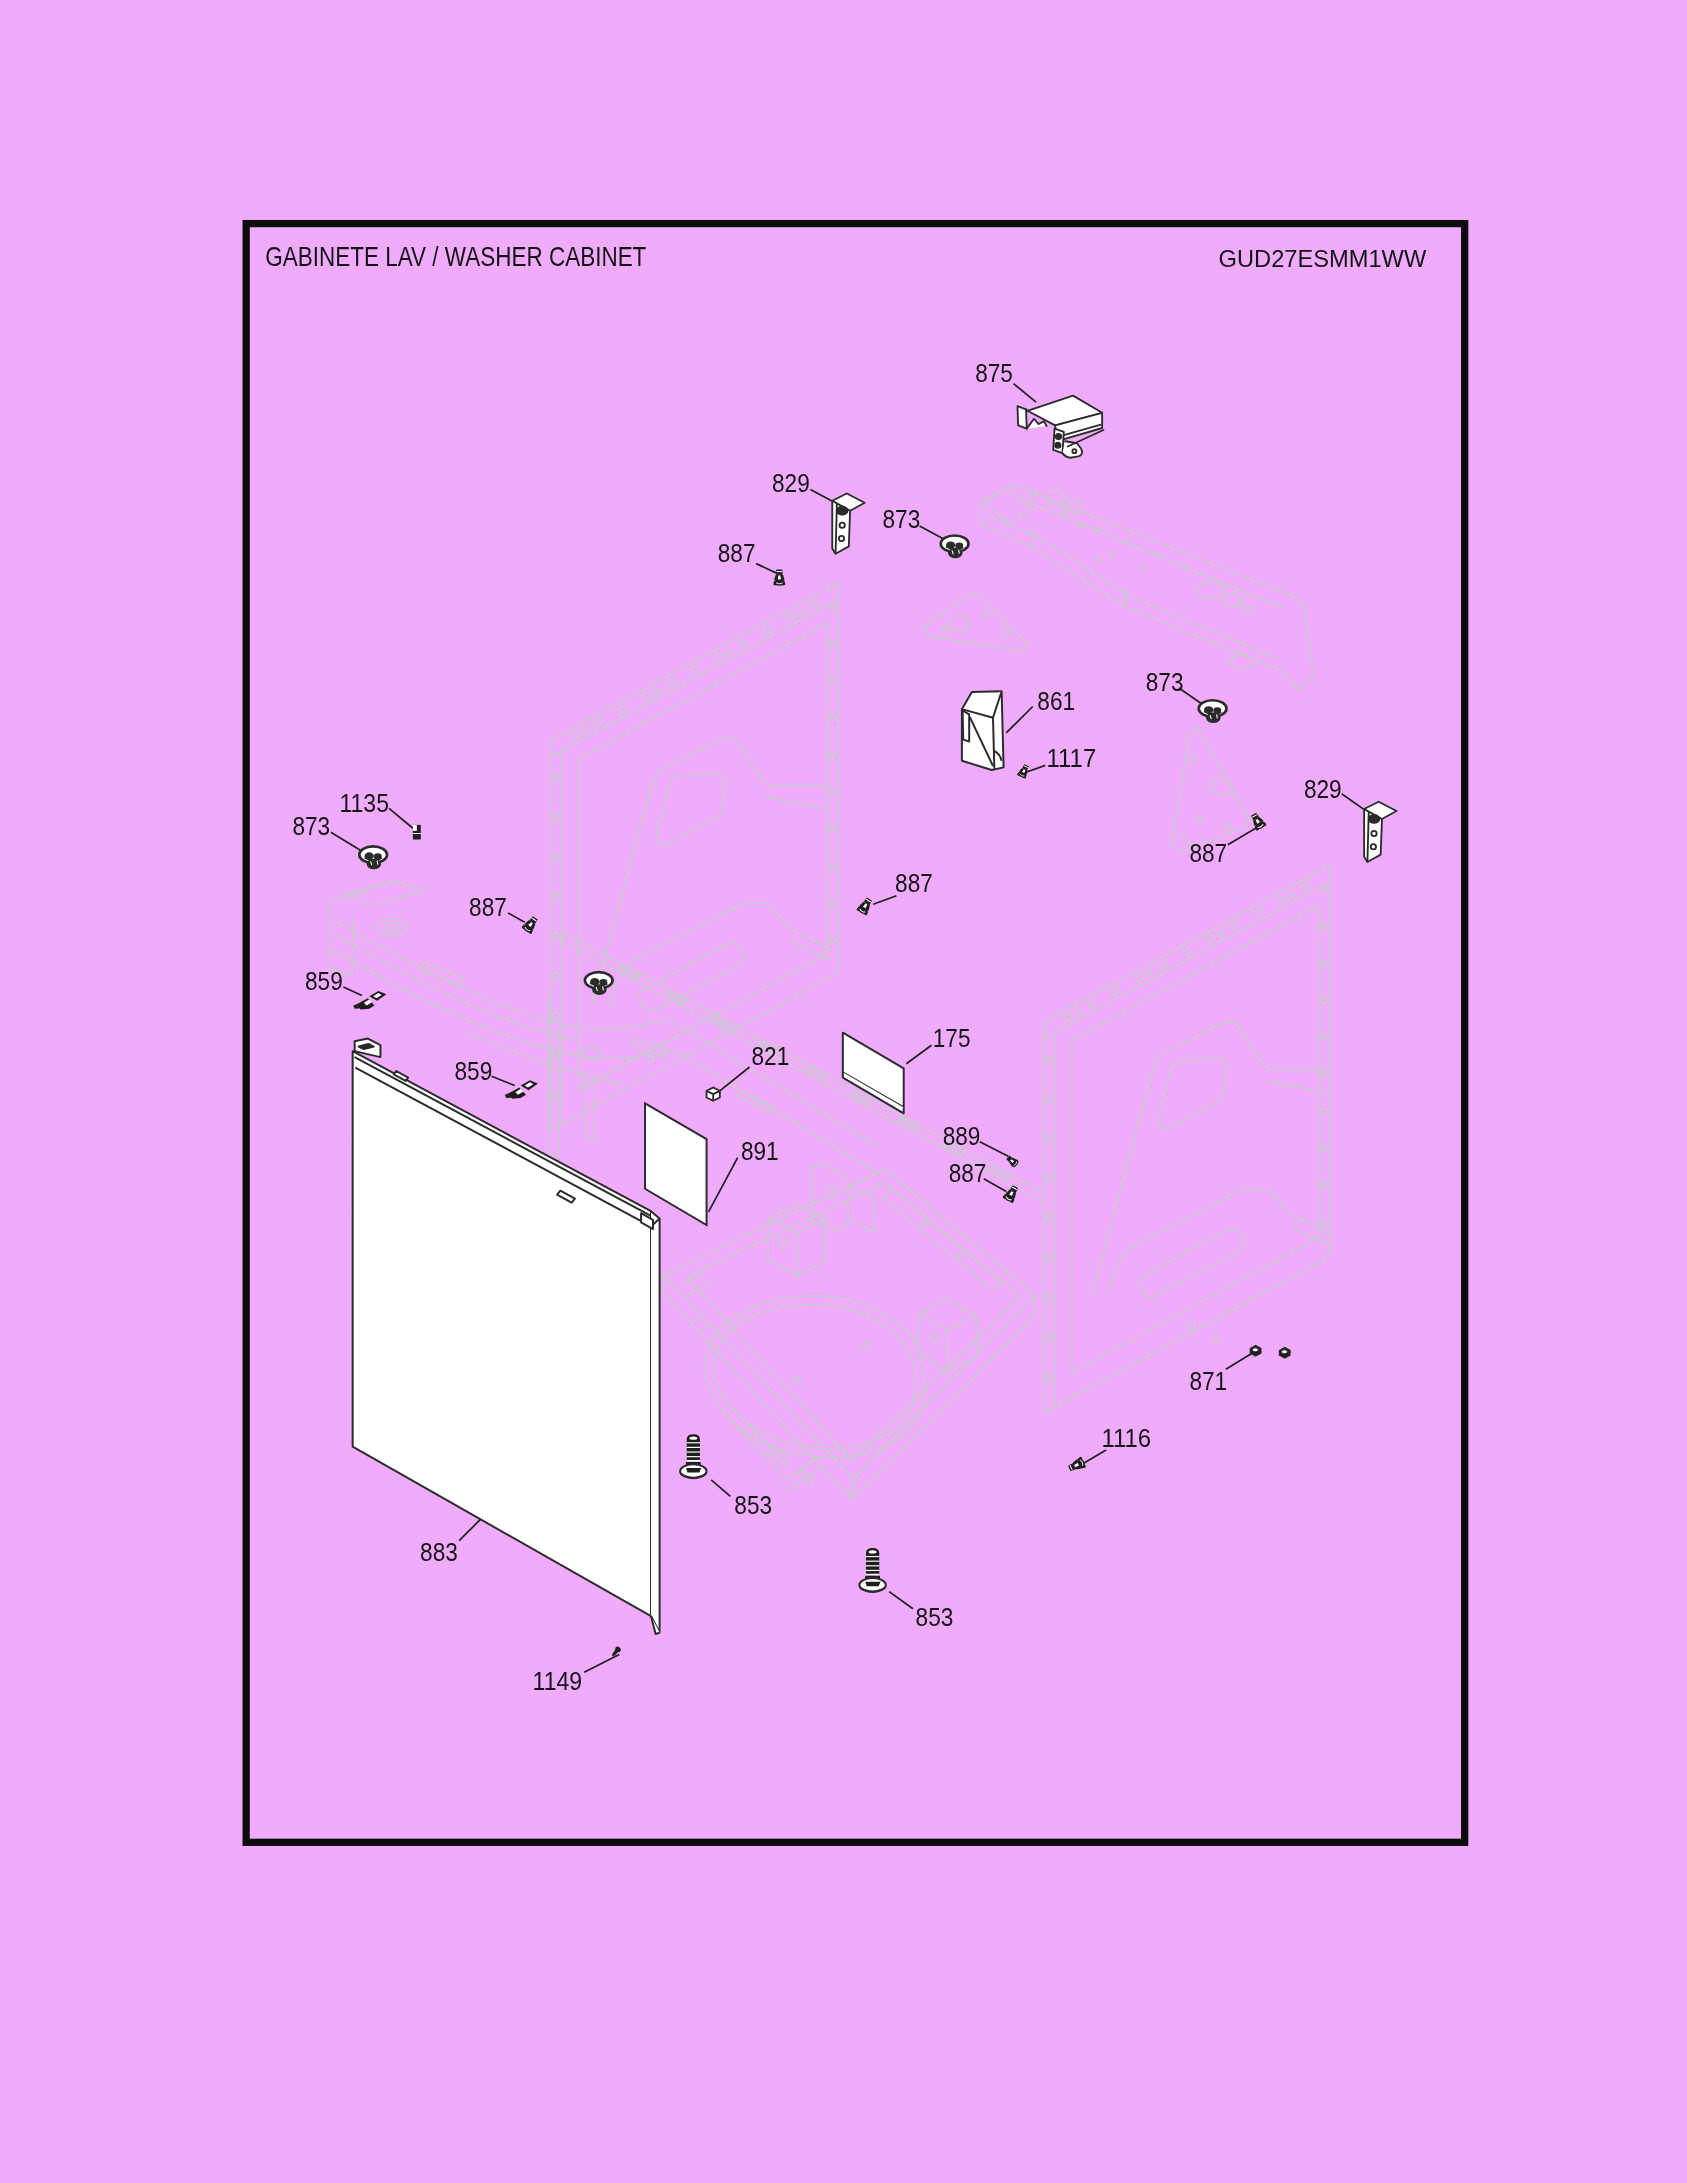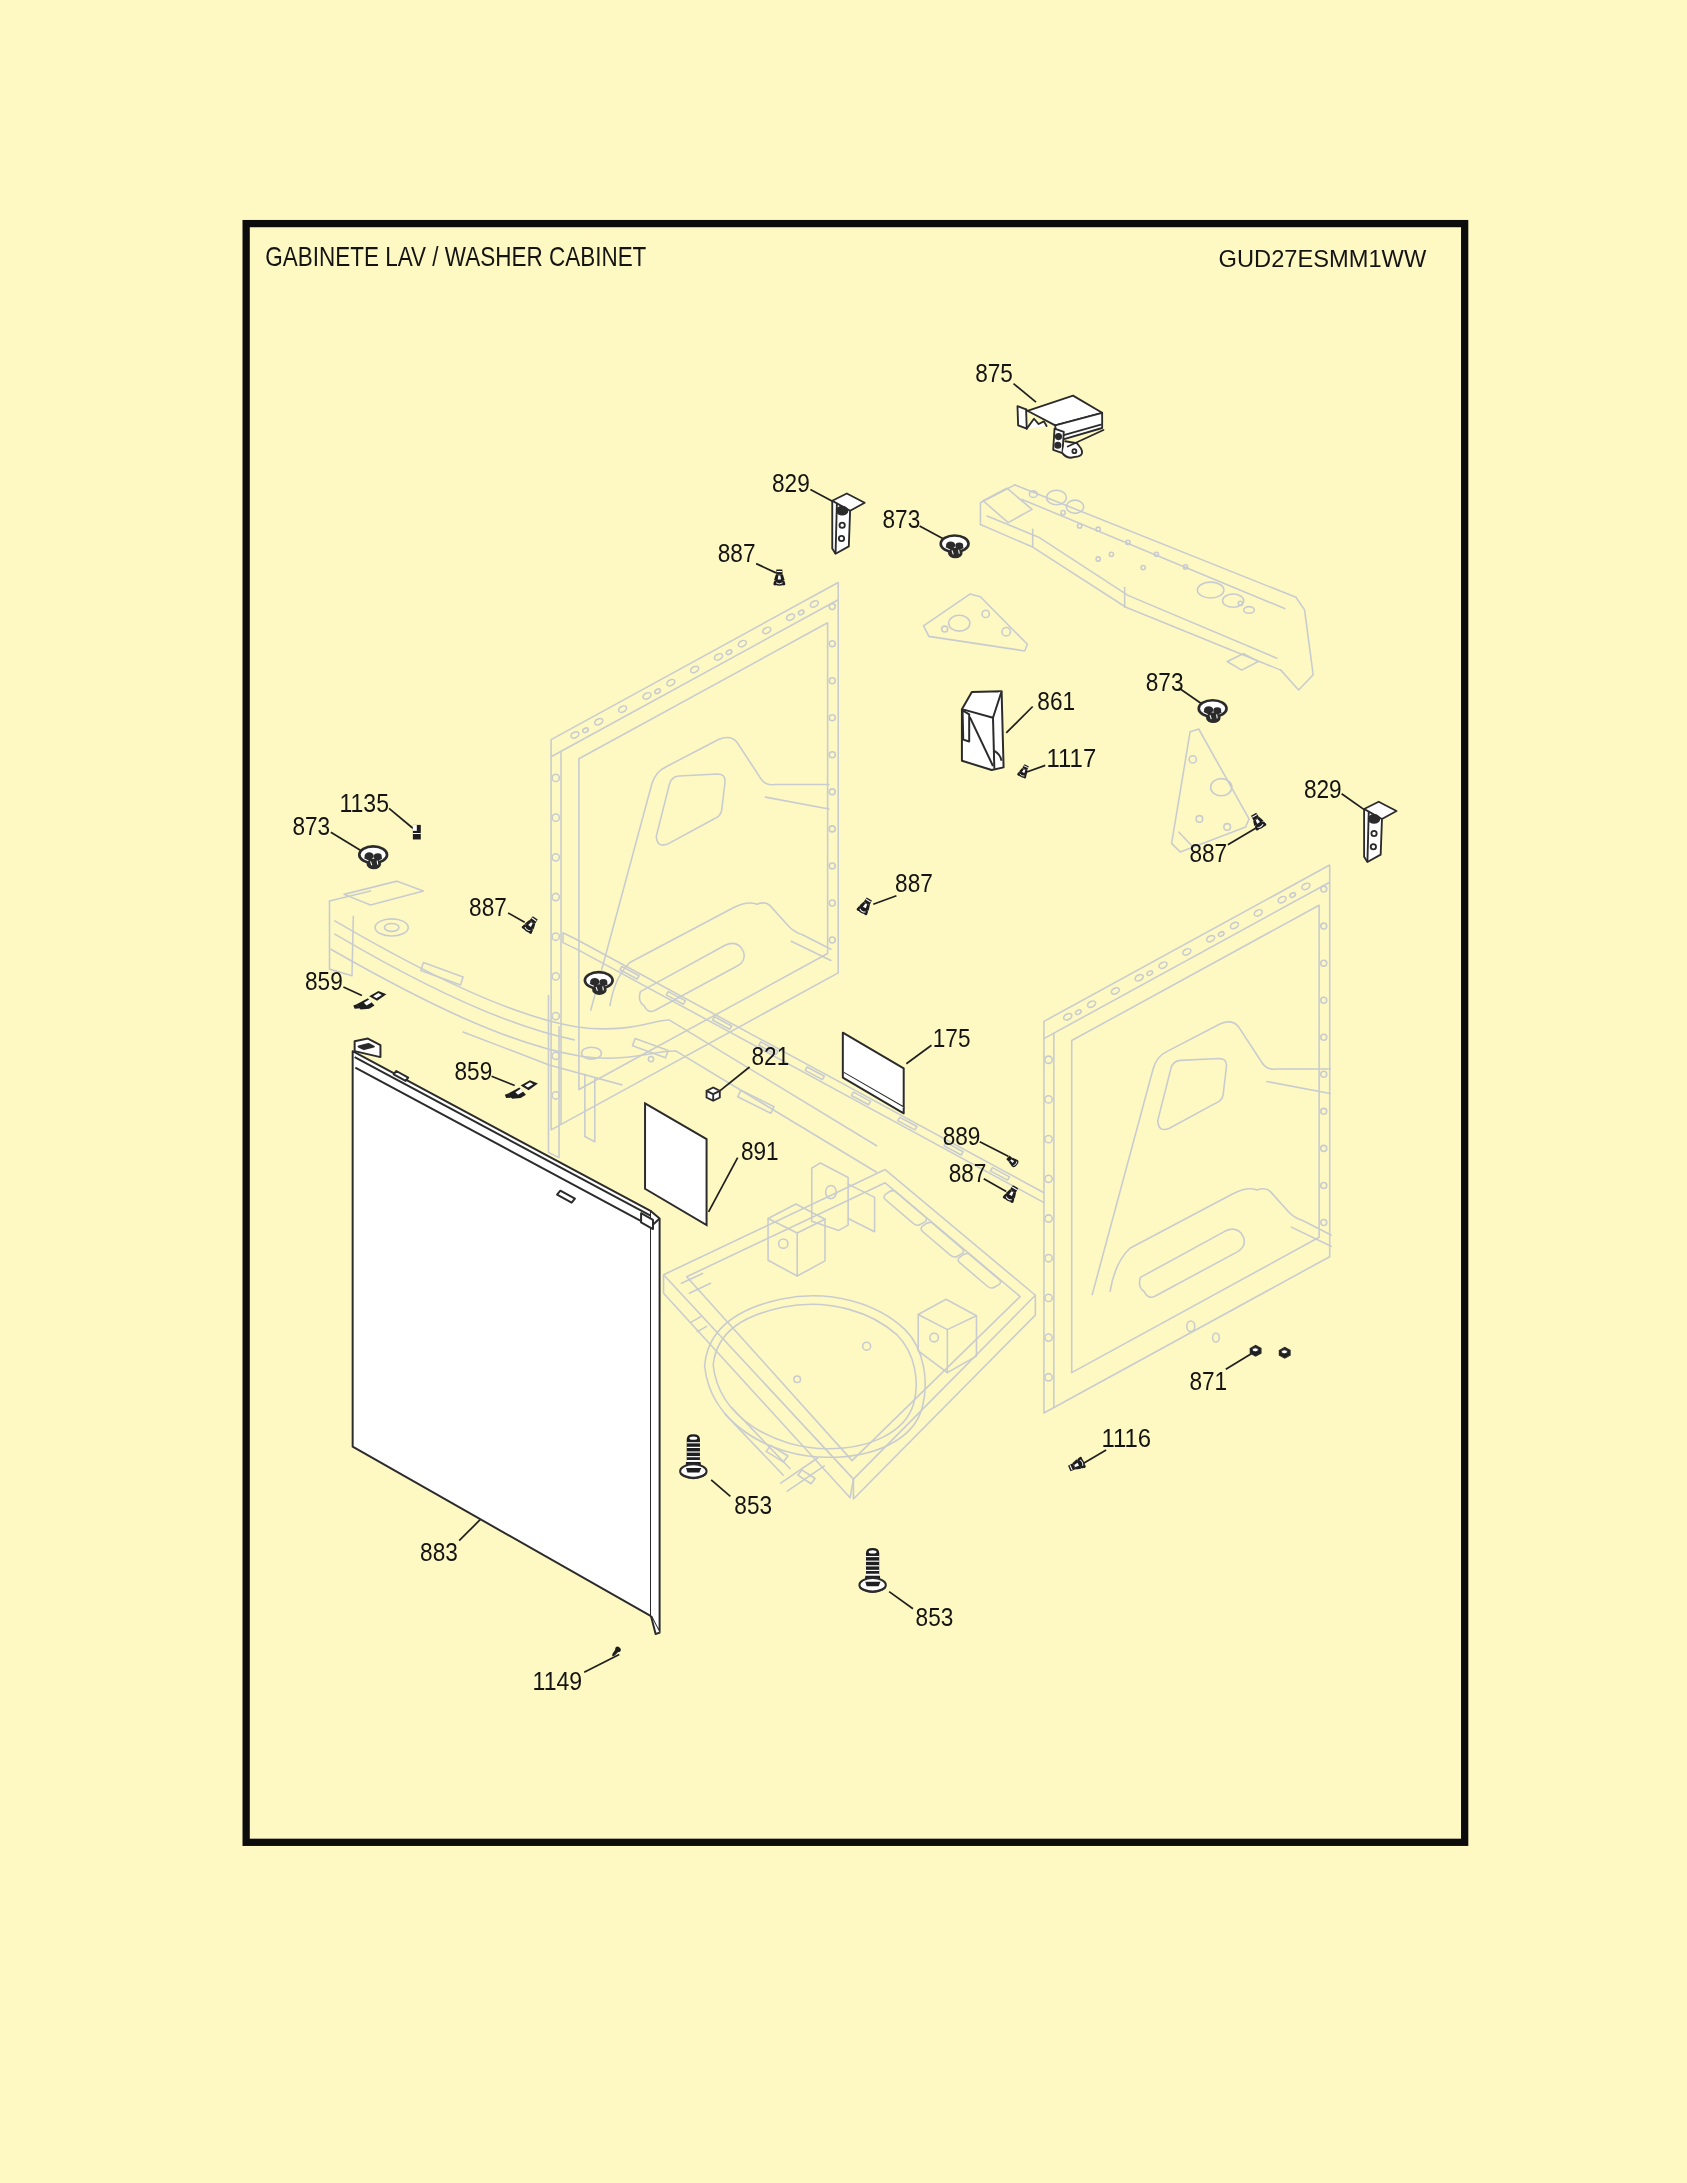--- a/index.html
+++ b/index.html
@@ -1,16 +1,16 @@
 <!DOCTYPE html>
 <html style="font-size:10.6px"><head>
 <meta charset="utf-8">
 <style>
   html,body{margin:0;padding:0;background:#ffffff;}
-  .page{width:1687px;height:2183px;position:relative;background:#fef9c3;overflow:hidden;transform:translateZ(0);}
+  .page{width:1687px;height:2183px;position:relative;background:#f0abfc;overflow:hidden;transform:translateZ(0);}
   svg{position:absolute;left:0;top:0;}
   text{font-family:"Liberation Sans", sans-serif;fill:#141414;}
 </style>
 </head>
 <body>
 <div class="page">
 <svg width="1687" height="2183" viewBox="0 0 2550 3300">
 <rect x="372" y="338" width="1842" height="2447" fill="none" stroke="#0c0c0c" stroke-width="11"></rect>
 <text x="401" y="402" font-size="41" textLength="576" lengthAdjust="spacingAndGlyphs">GABINETE LAV / WASHER CABINET</text>
 <text x="1842" y="404" font-size="36" textLength="314" lengthAdjust="spacingAndGlyphs">GUD27ESMM1WW</text>

